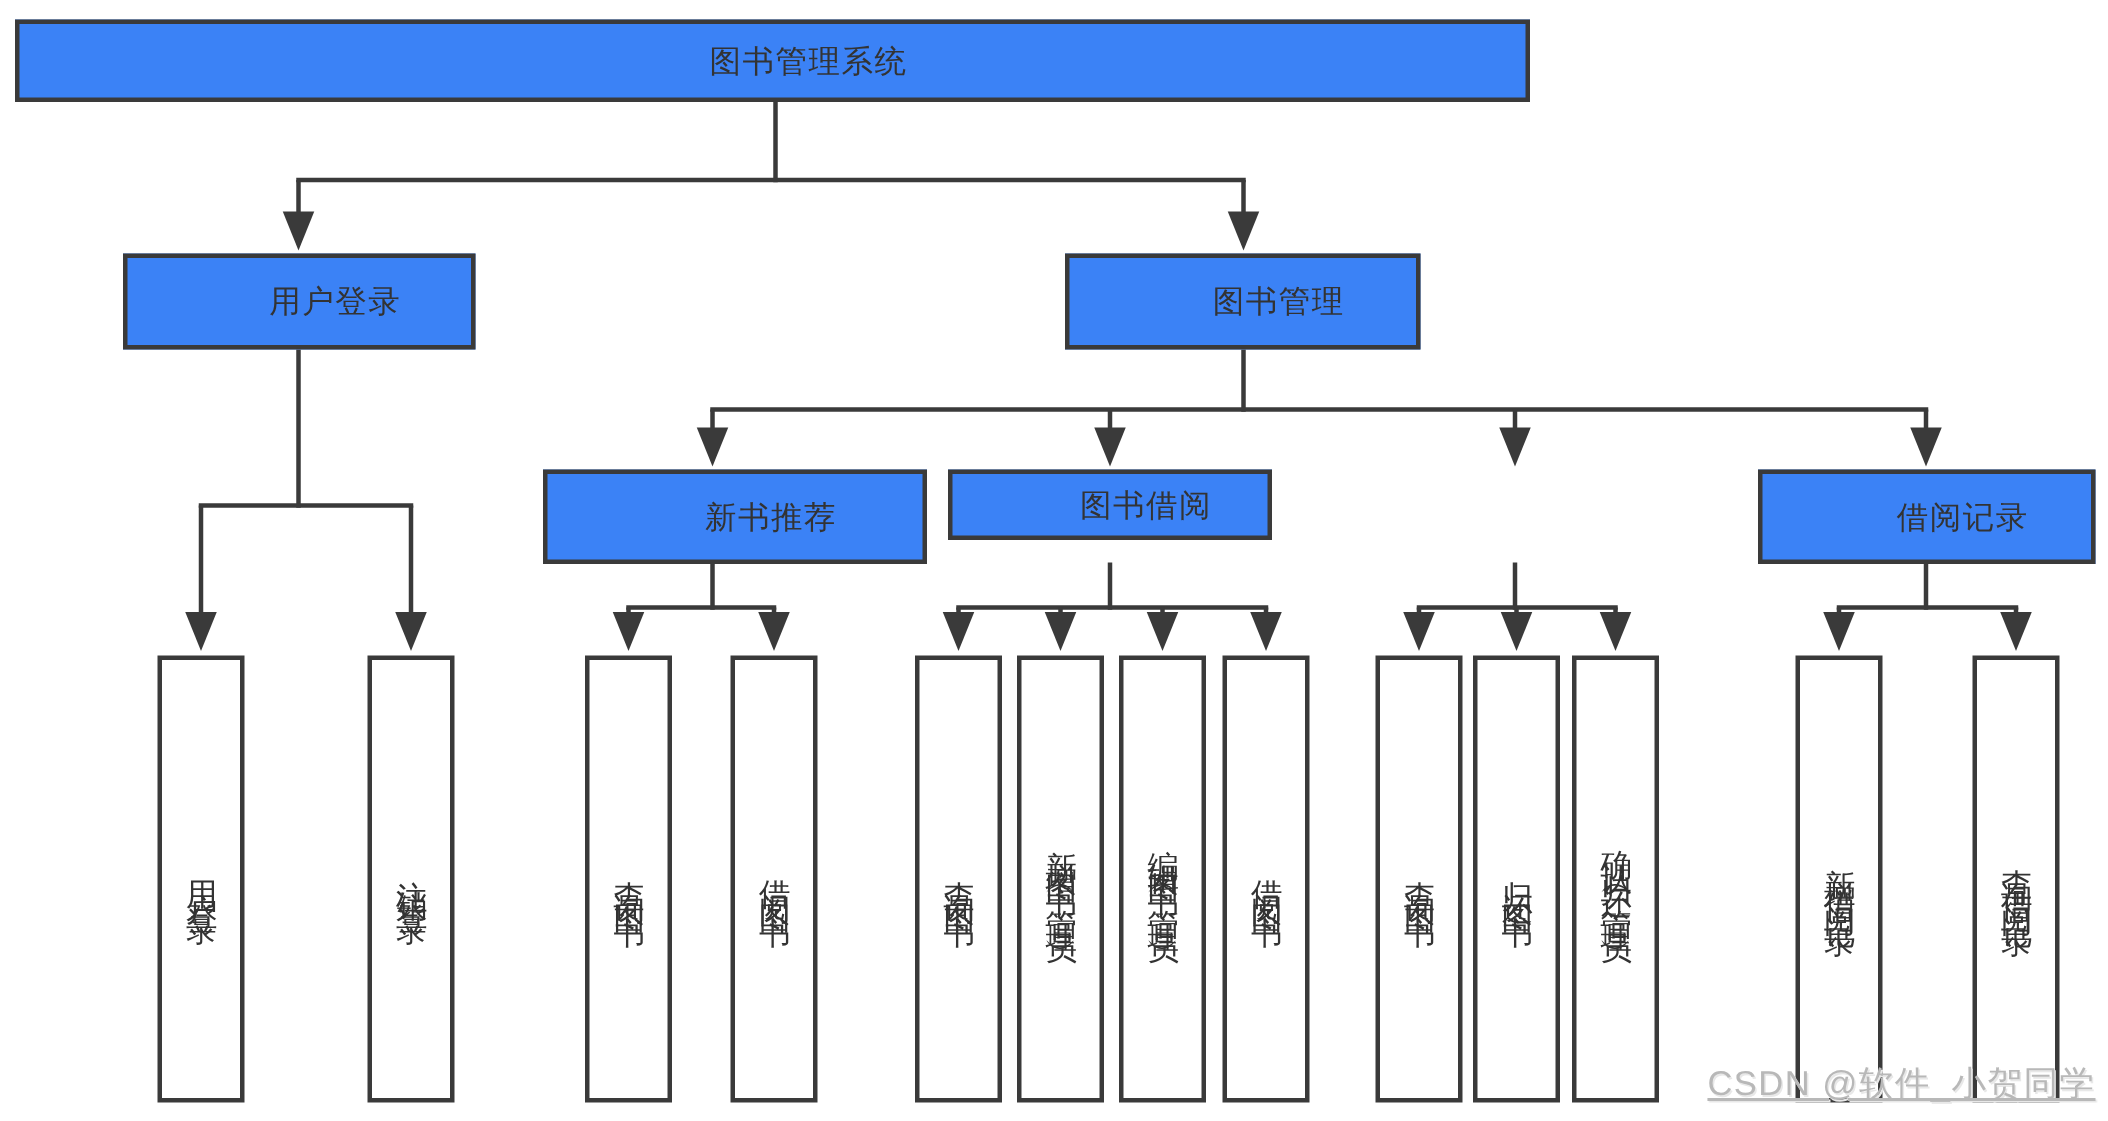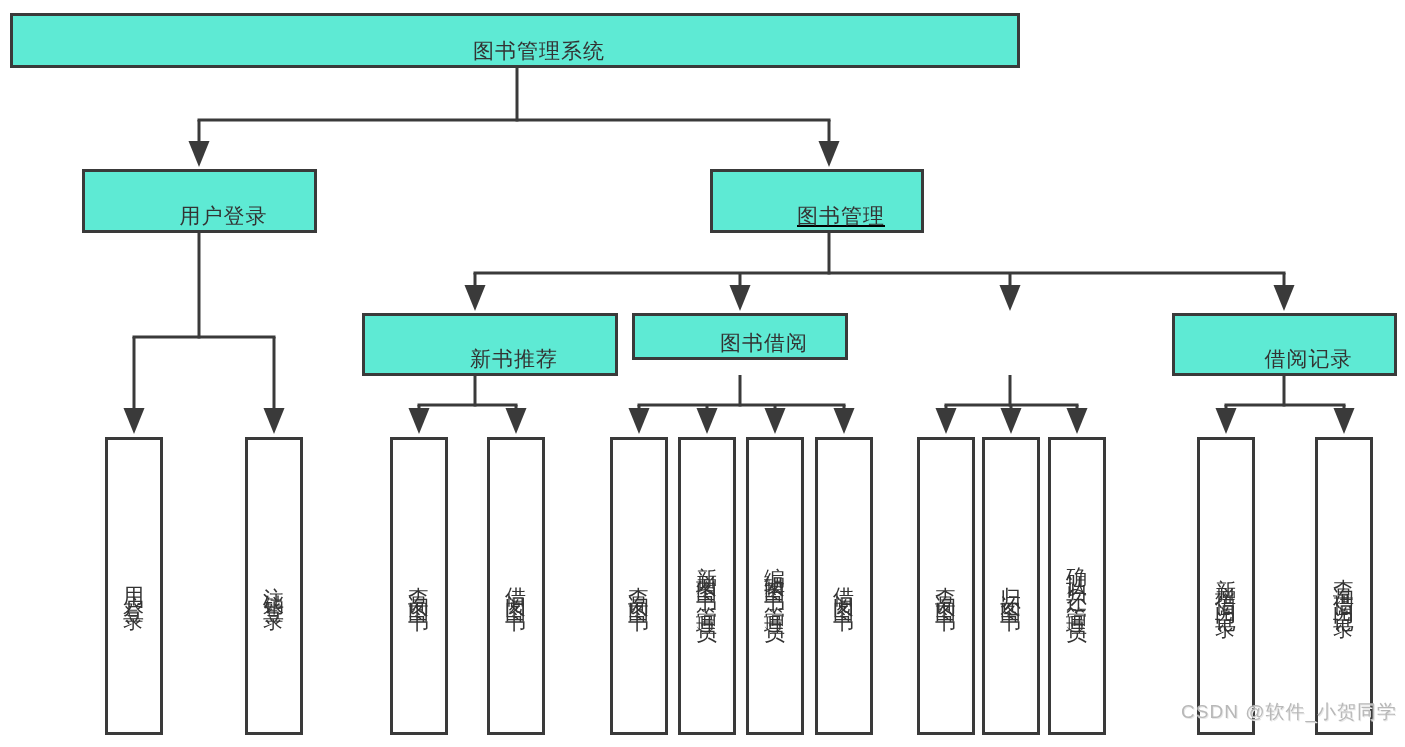--- a/index.html
+++ b/index.html
@@ -18,23 +18,23 @@
   svg.connectors {
     position: absolute;
     left: 0; top: 0;
     width: 1405px;
     height: 747px;
   }
   .hbox {
     position: absolute;
     box-sizing: border-box;
     border: 3px solid #3a3a3a;
-    background: #5eead4;
+    background: #3b82f6;
     display: flex;
-    align-items: flex-end;
+    align-items: center;
     justify-content: center;
     padding-left: 48px;
   }
   .hbox span {
     font-size: 21px;
     color: #333333;
     letter-spacing: 1px;
     white-space: nowrap;
   }
   .vbox {
@@ -53,26 +53,27 @@
     writing-mode: vertical-rl;
     text-orientation: mixed;
     font-size: 21px;
     color: #333333;
     letter-spacing: 8px;
     line-height: 1;
   }
   .watermark {
     position: absolute;
     right: 8px;
-    bottom: 22px;
-    font-size: 19px;
+    bottom: 9px;
+    font-size: 23px;
     color: #b8b8b8;
     letter-spacing: 1px;
     text-shadow: 1px 1px 0 #e8e8e8;
     white-space: nowrap;
+    text-decoration: underline;
   }
 </style>
 </head>
 <body>
 
 <div class="canvas">
 
   <svg class="connectors" viewBox="0 0 1405 747" fill="none">
 
     <g stroke="#3a3a3a" stroke-width="3" fill="#3a3a3a">
@@ -149,21 +150,21 @@
     </g>
   </svg>
 
   <div class="hbox" style="left:10px; top:13px; width:1010px; height:55px;">
     <span>图书管理系统</span>
   </div>
 
   <div class="hbox" style="left:82px; top:169px; width:235px; height:64px;">
     <span>用户登录</span>
   </div>
-  <div class="hbox" style="left:710px; top:169px; width:214px; height:64px;text-decoration:underline;">
+  <div class="hbox" style="left:710px; top:169px; width:237px; height:64px;">
     <span>图书管理</span>
   </div>
 
   <div class="hbox" style="left:362px; top:313px; width:256px; height:63px;">
     <span>新书推荐</span>
   </div>
   <div class="hbox" style="left:632px; top:313px; width:216px; height:47px;">
     <span>图书借阅</span>
   </div>
   <div class="hbox" style="left:1172px; top:313px; width:225px; height:63px;">

